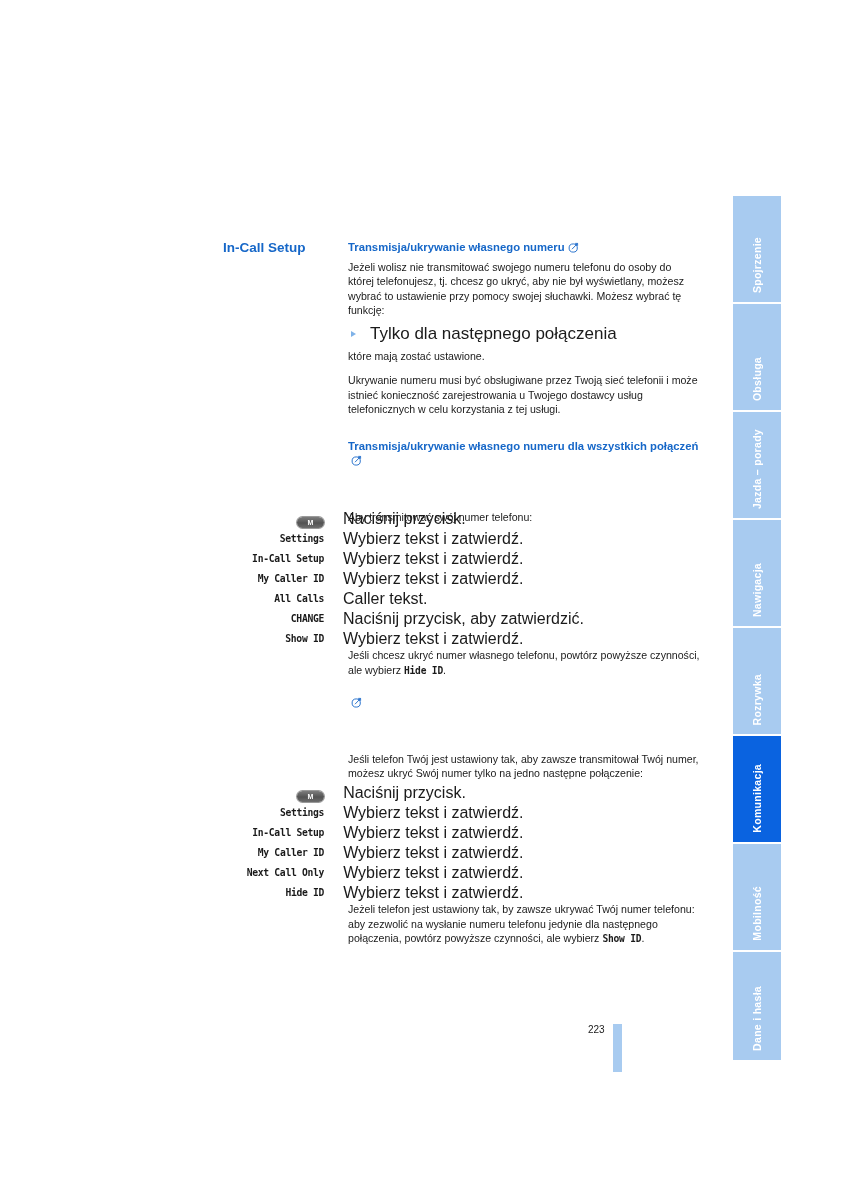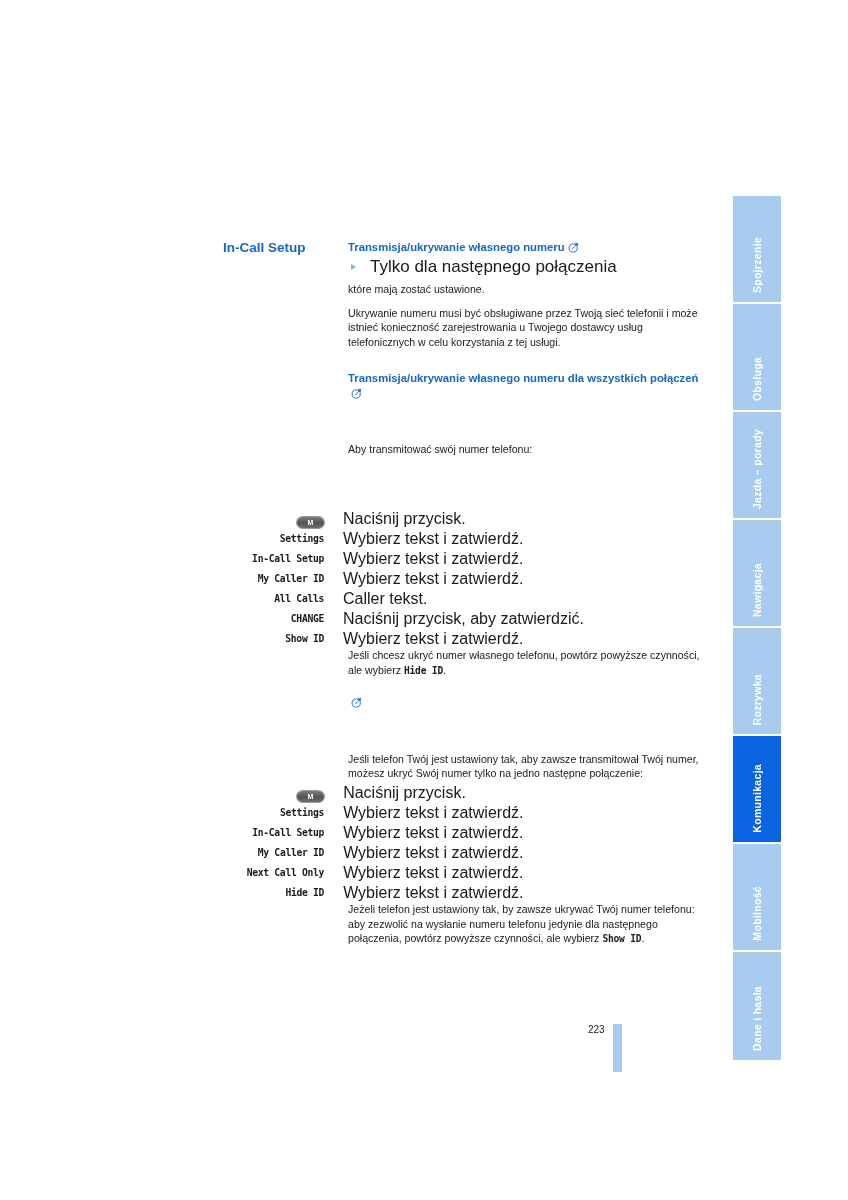--- a/index.html
+++ b/index.html
@@ -190,20 +190,21 @@
   <div id="content">
 
     <div>
       <div class="h-sub">
         <span>Transmisja/ukrywanie własnego numeru</span><span class="hicon"><svg class="circicon" width="11" height="11" viewBox="0 0 11 11">
               <circle cx="5.2" cy="6" r="4.1" fill="none" stroke="#1667c8" stroke-width="0.9"></circle>
               <line x1="4.0" y1="7.2" x2="9.4" y2="1.6" stroke="#1667c8" stroke-width="0.9"></line>
               <polyline points="7.2,1.4 9.6,1.4 9.6,3.8" fill="none" stroke="#1667c8" stroke-width="0.9"></polyline>
             </svg></span>
       </div>
+      <p class="body">Jeżeli wolisz nie transmitować swojego numeru telefonu do osoby do której telefonujesz, tj. chcesz go ukryć, aby nie był wyświetlany, możesz wybrać to ustawienie przy pomocy swojej słuchawki. Możesz wybrać tę funkcję:</p>
 
       <ul class="bullets">
         <li><span class="tri"></span><span>Tylko dla następnego połączenia</span></li>
       </ul>
 
       <p class="body">które mają zostać ustawione.</p>
       <p class="body">Ukrywanie numeru musi być obsługiwane przez Twoją sieć telefonii i może istnieć konieczność zarejestrowania u Twojego dostawcy usług telefonicznych w celu korzystania z tej usługi.</p>
     </div>
 
     <div style="height:13px"></div>

